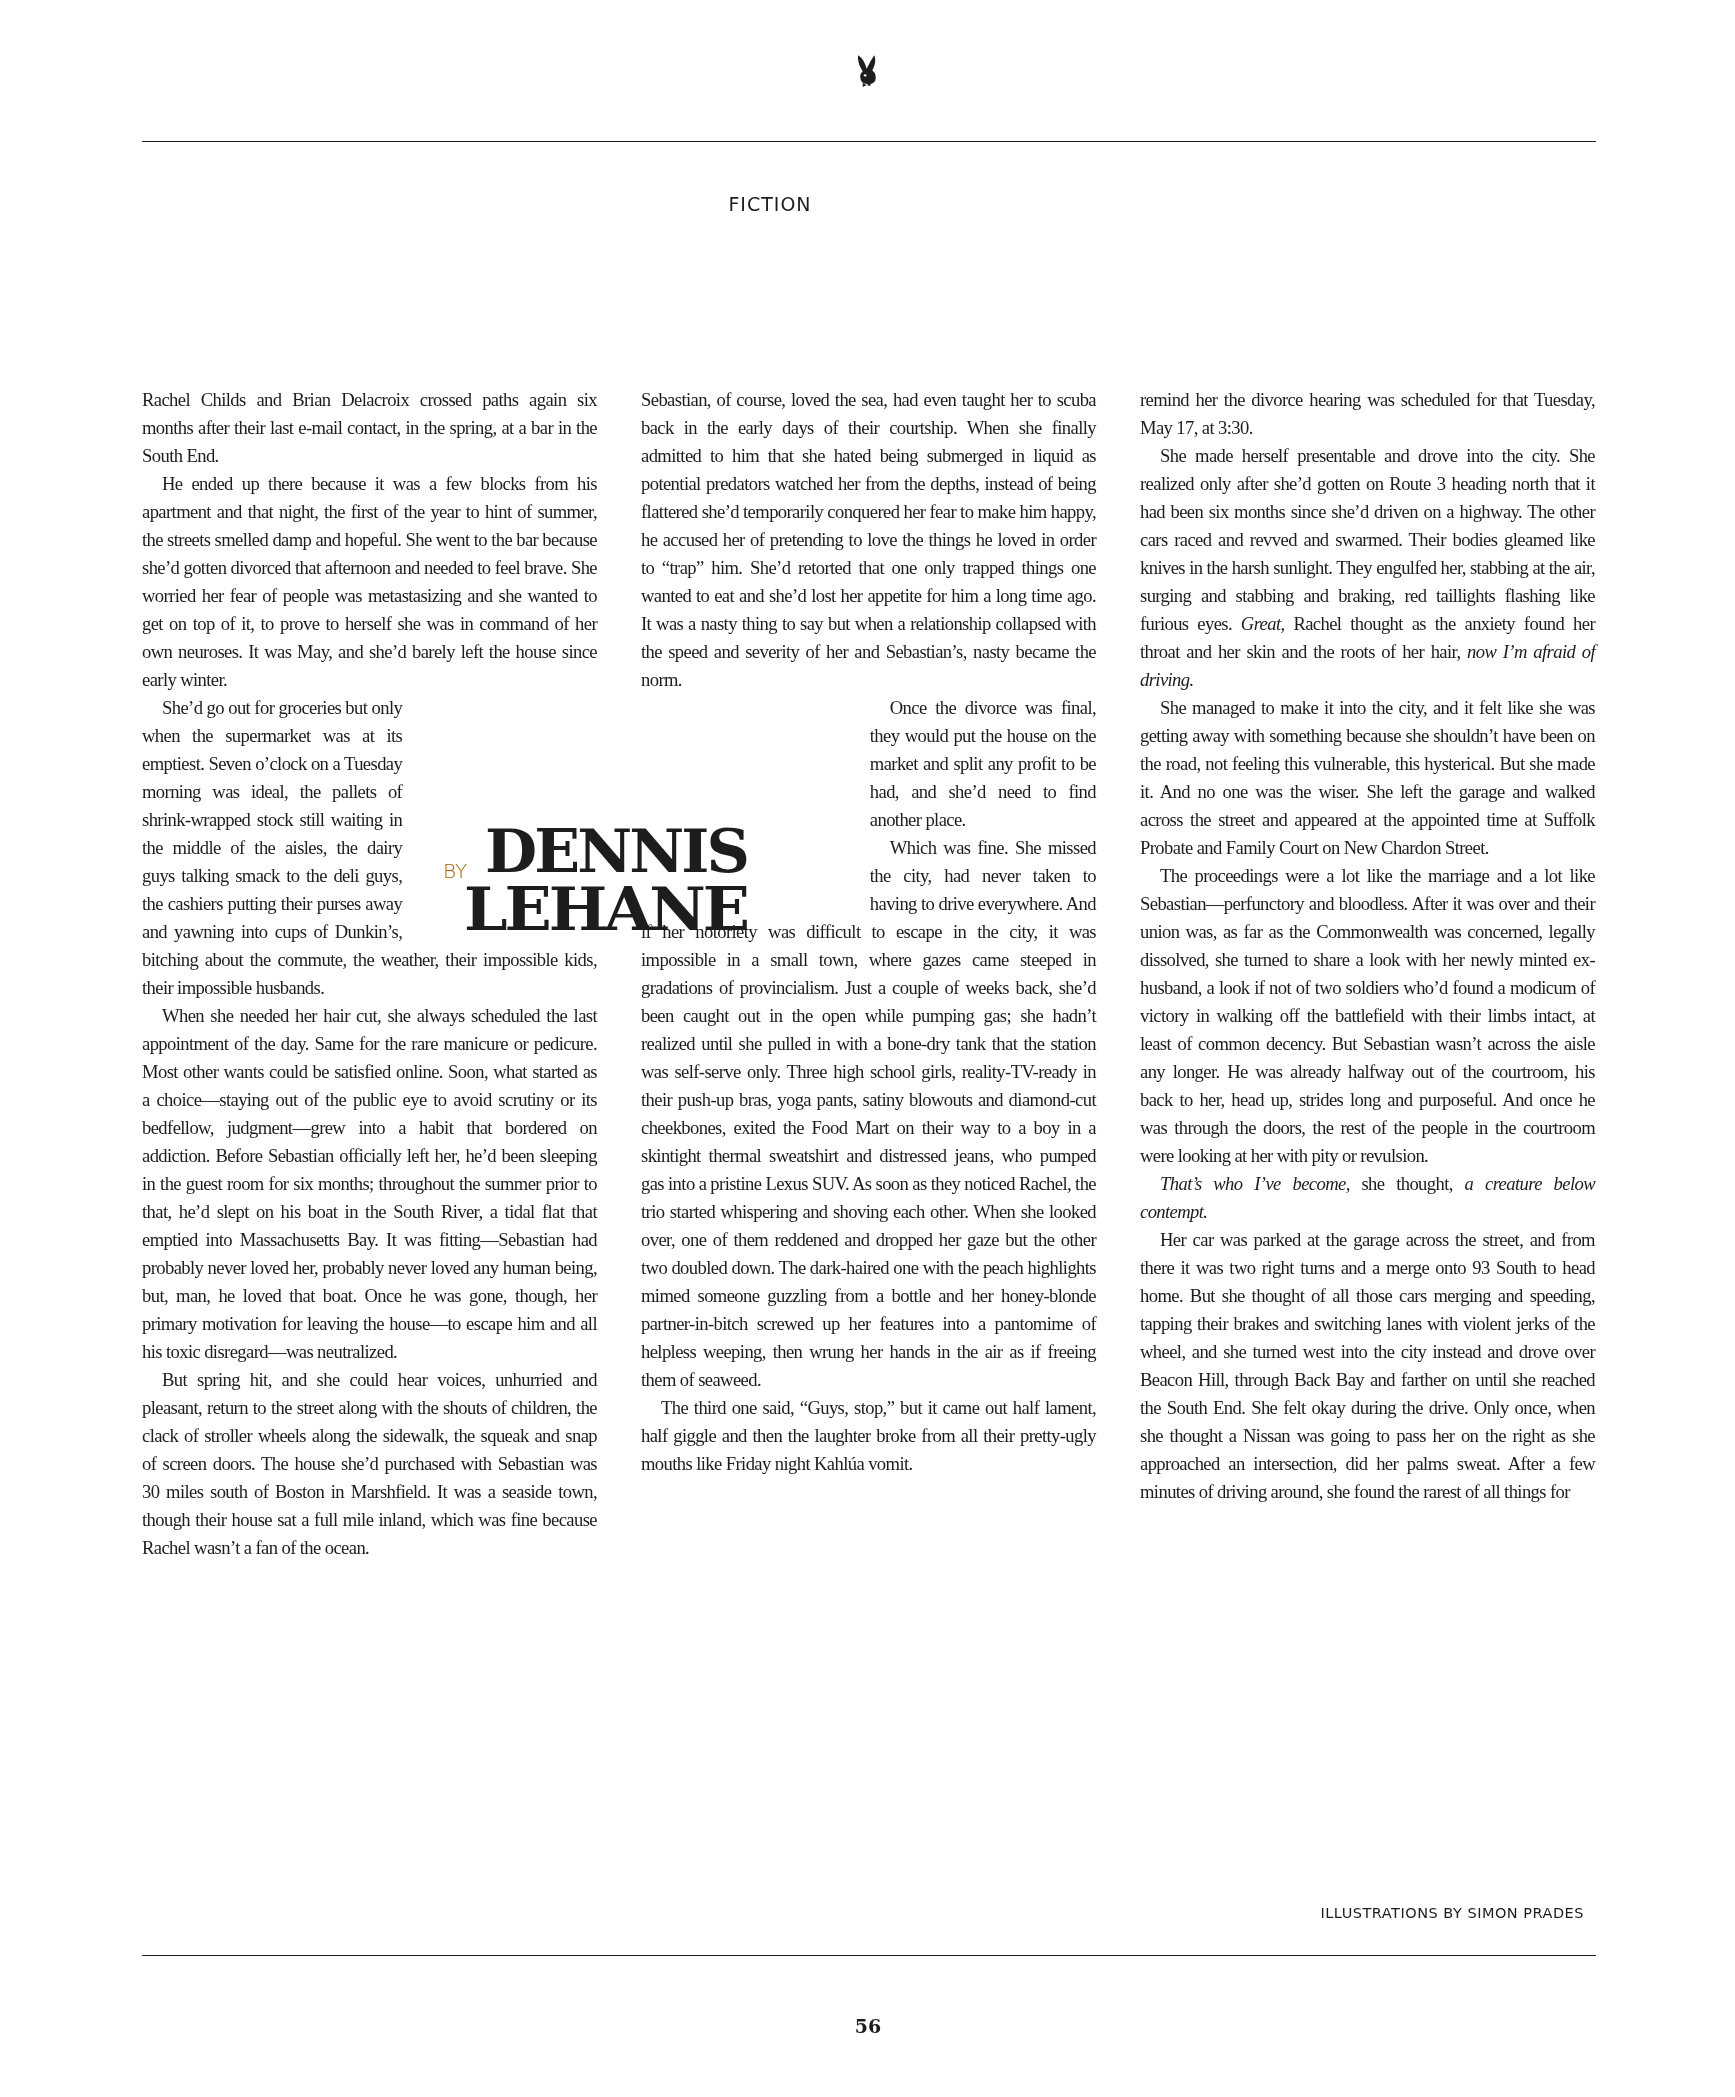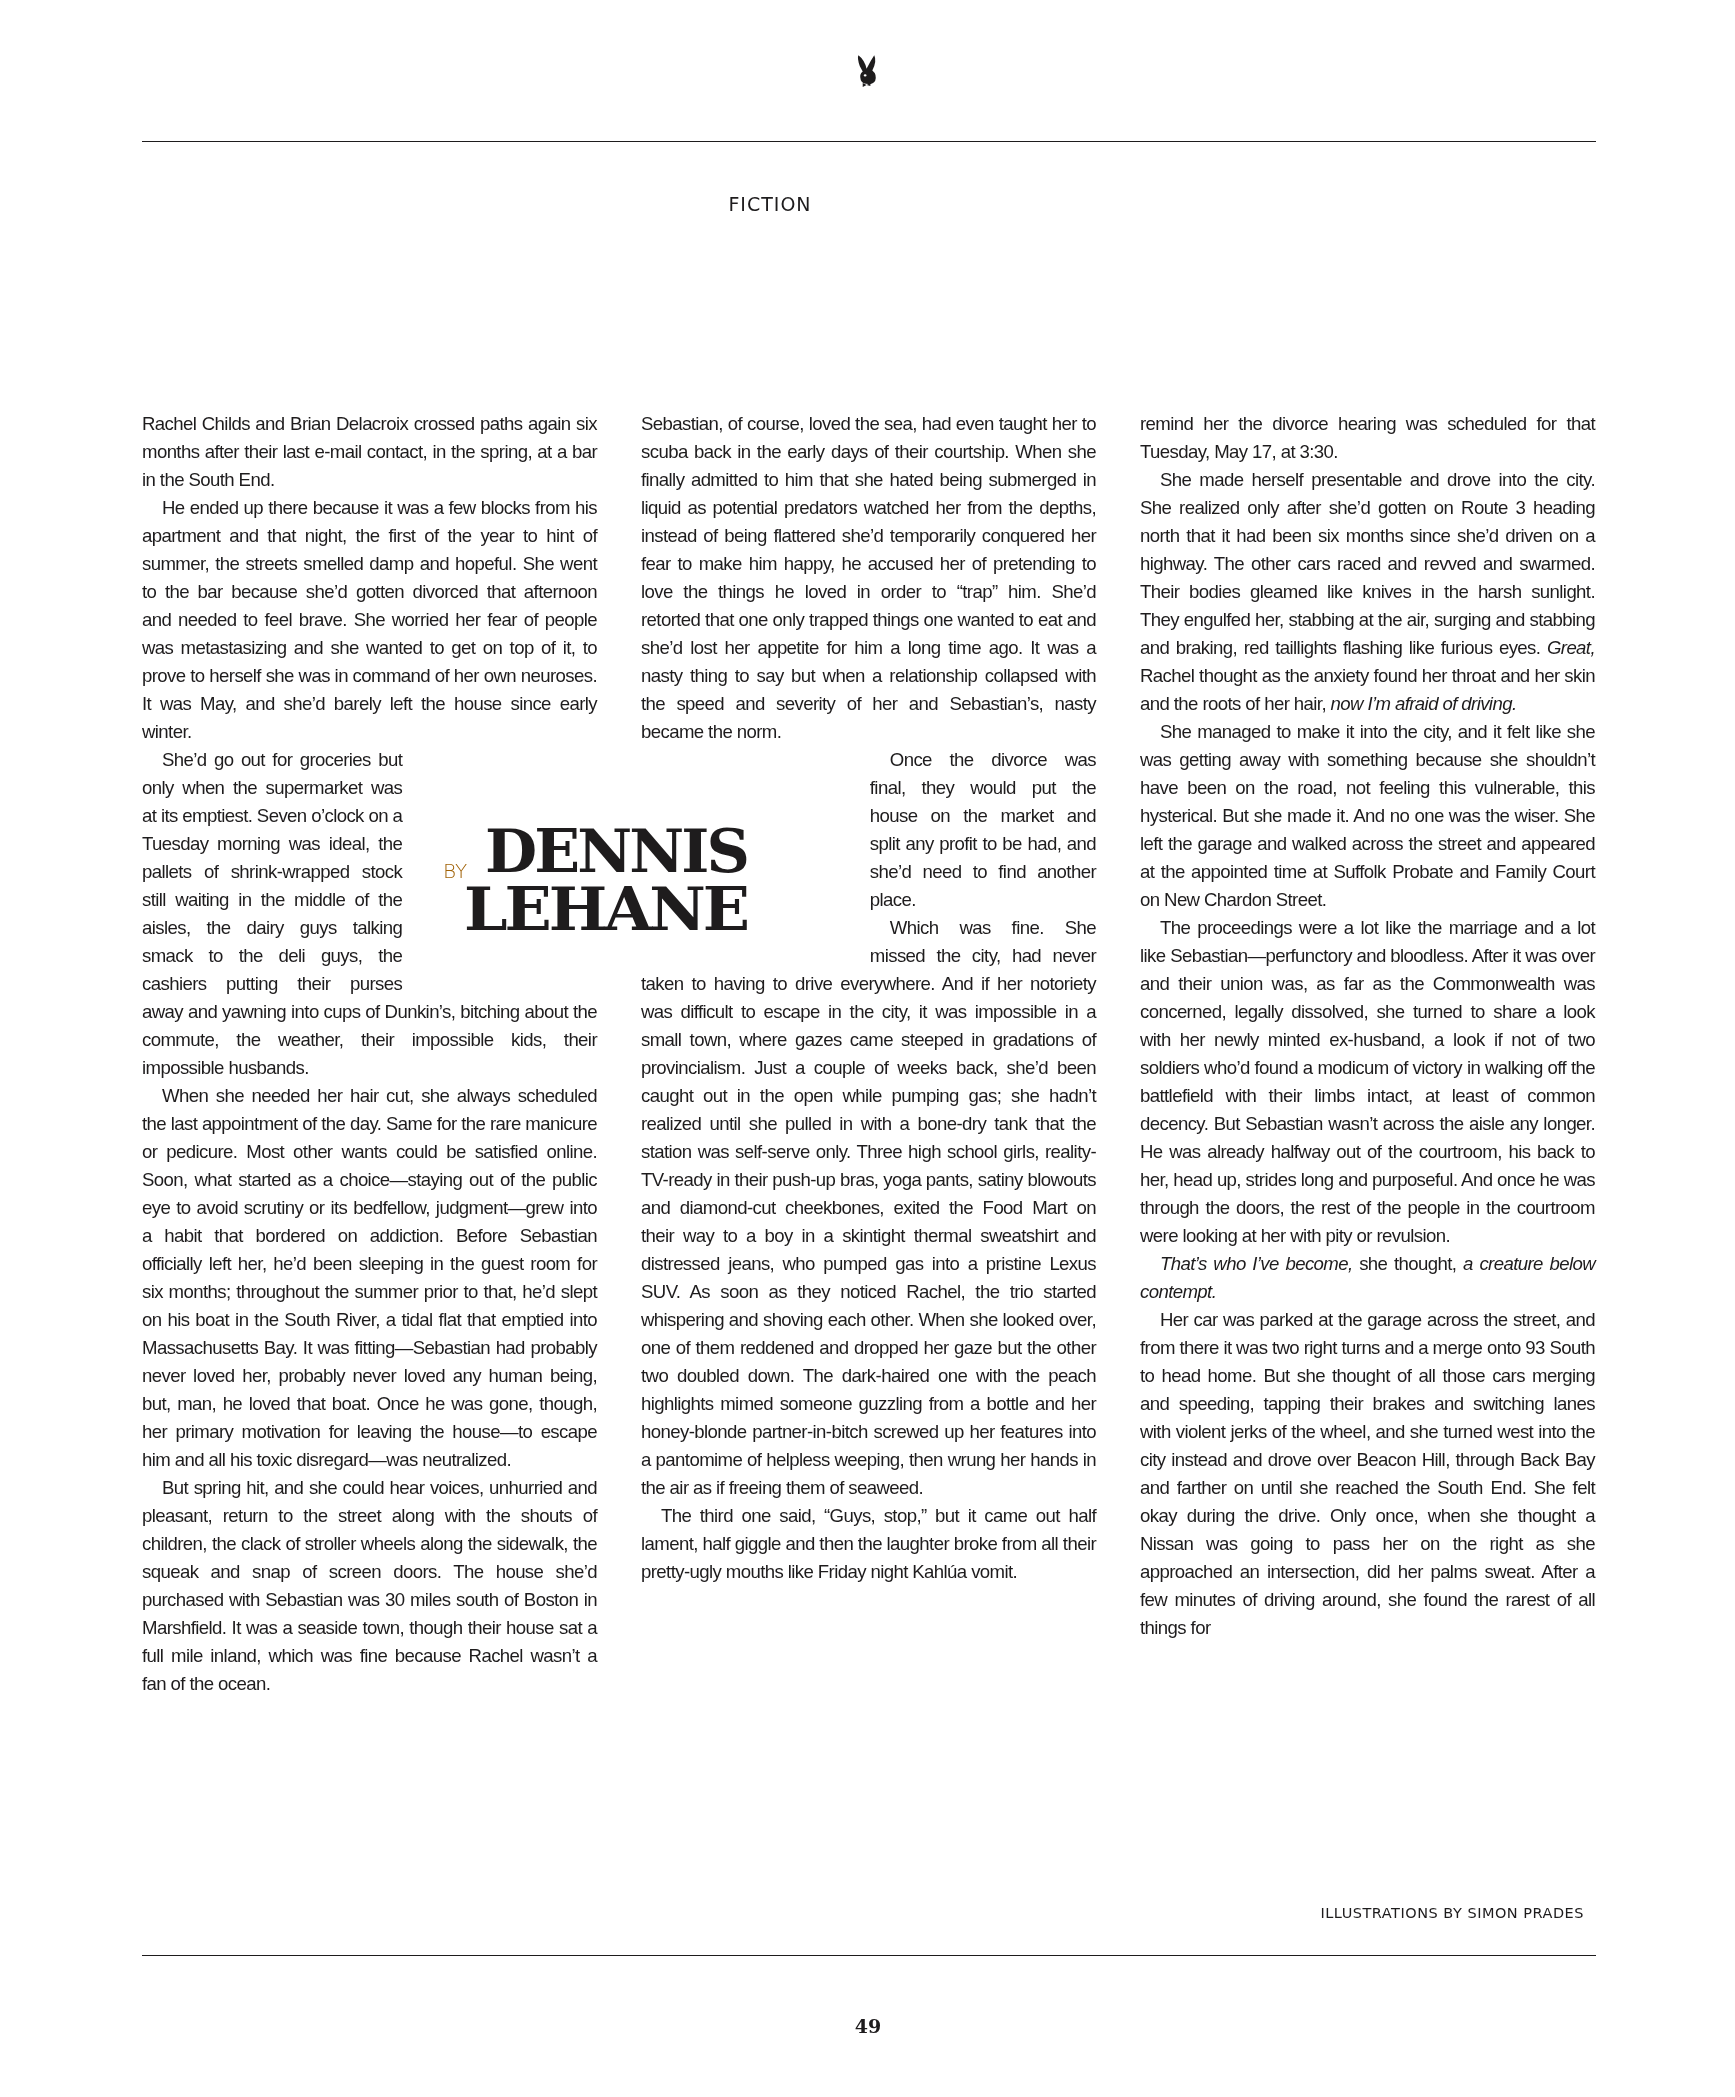--- a/index.html
+++ b/index.html
@@ -4,22 +4,22 @@
 <style>
   html, body { margin: 0; padding: 0; background: #ffffff; }
   body { width: 1736px; height: 2097px; position: relative; overflow: hidden; color: #1e1c1d; }
   .logo { position: absolute; left: 856px; top: 54px; width: 24px; height: 39px; }
   .rule { position: absolute; left: 142px; width: 1454px; height: 1.4px; background: #1e1c1d; }
   .rule.top { top: 141px; }
   .rule.bottom { top: 1955px; }
   .section { position: absolute; top: 193px; left: 0; width: 1540px; text-align: center;
     font-family: "DejaVu Sans", sans-serif; font-size: 19px; letter-spacing: 1px; color: #1e1c1d; }
   .col { position: absolute; top: 386px; width: 455px;
-    font-family: Liberation Sans, sans-serif; font-size: 18.6px; line-height: 28px;
-    text-align: justify; hyphens: manual; color: #1e1c1d; letter-spacing: -0.6px; margin-top: 24px; }
+    font-family: Liberation Serif, serif; font-size: 18.6px; line-height: 28px;
+    text-align: justify; hyphens: manual; color: #1e1c1d; letter-spacing: -0.6px; }
   .col p { margin: 0; text-indent: 0; }
   .col p.ind { text-indent: 20px; }
   .col1 { left: 142px; }
   .col2 { left: 641px; }
   .col3 { left: 1140px; }
   .col i { font-style: italic; }
   .wrap-left { float: right; width: 188px; height: 198px; margin-left: 6.8px; }
   .wrap-right { float: left; width: 222px; height: 198px; margin-right: 6.8px; }
   .byline { position: absolute; left: 443px; top: 825px; width: 347px; }
   .byline .by { position: absolute; left: 0; top: 34px; font-family: "DejaVu Sans", sans-serif;
@@ -81,14 +81,14 @@
   <p>remind her the divorce hearing was scheduled for that Tuesday, May 17, at 3:30.</p>
   <p class="ind"><span>She made herself presentable and drove into the city. She realized only after she’d gotten on Route 3 heading north that it had been six months since she’d driven on a highway. The other cars raced and revved and swarmed. Their bodies gleamed like knives in the harsh sunlight. They engulfed her, stabbing at the air, surging and stabbing and braking, red taillights flashing like furious eyes.</span> <i>Great,</i><span> Rachel thought as the anxiety found her throat and her skin and the roots of her hair, </span><i>now I’m afraid of driving.</i></p>
   <p class="ind">She managed to make it into the city, and it felt like she was getting away with something because she shouldn’t have been on the road, not feeling this vulnerable, this hysterical. But she made it. And no one was the wiser. She left the garage and walked across the street and appeared at the appointed time at Suffolk Probate and Family Court on New Chardon Street.</p>
   <p class="ind">The proceedings were a lot like the marriage and a lot like Sebastian—perfunctory and bloodless. After it was over and their union was, as far as the Commonwealth was concerned, legally dissolved, she turned to share a look with her newly minted ex-husband, a look if not of two soldiers who’d found a modicum of victory in walking off the battlefield with their limbs intact, at least of common decency. But Sebastian wasn’t across the aisle any longer. He was already halfway out of the courtroom, his back to her, head up, strides long and purposeful. And once he was through the doors, the rest of the people in the courtroom were looking at her with pity or revulsion.</p>
   <p class="ind"><i>That’s who I’ve become,</i><span> she thought, </span><i>a creature below contempt.</i></p>
   <p class="ind">Her car was parked at the garage across the street, and from there it was two right turns and a merge onto 93 South to head home. But she thought of all those cars merging and speeding, tapping their brakes and switching lanes with violent jerks of the wheel, and she turned west into the city instead and drove over Beacon Hill, through Back Bay and farther on until she reached the South End. She felt okay during the drive. Only once, when she thought a Nissan was going to pass her on the right as she approached an intersection, did her palms sweat. After a few minutes of driving around, she found the rarest of all things for</p>
 </div>
 
 <div class="credit">ILLUSTRATIONS BY SIMON PRADES</div>
 <div class="rule bottom"></div>
-<div class="pagenum">49</div>
+<div class="pagenum">56</div>
 
 
 </body></html>

